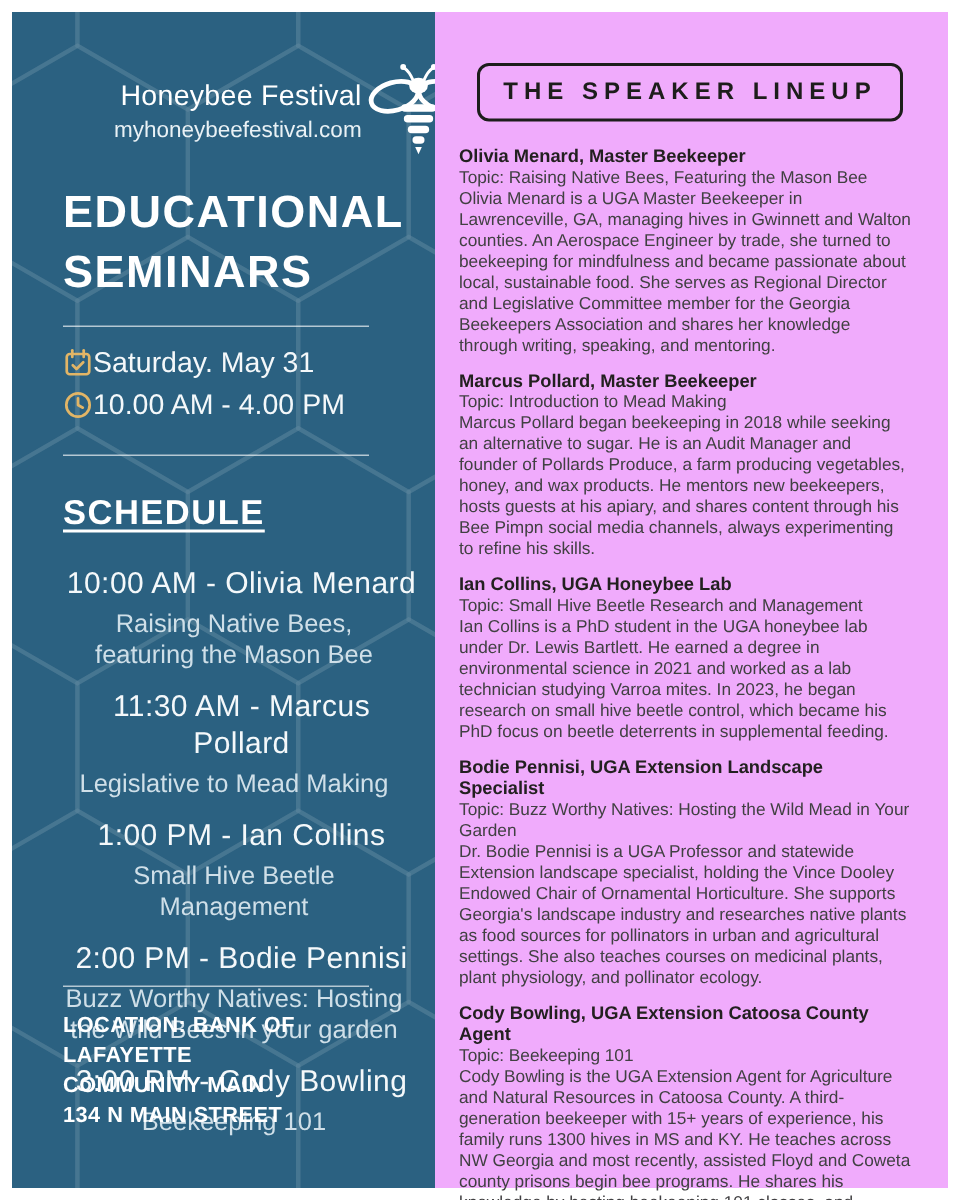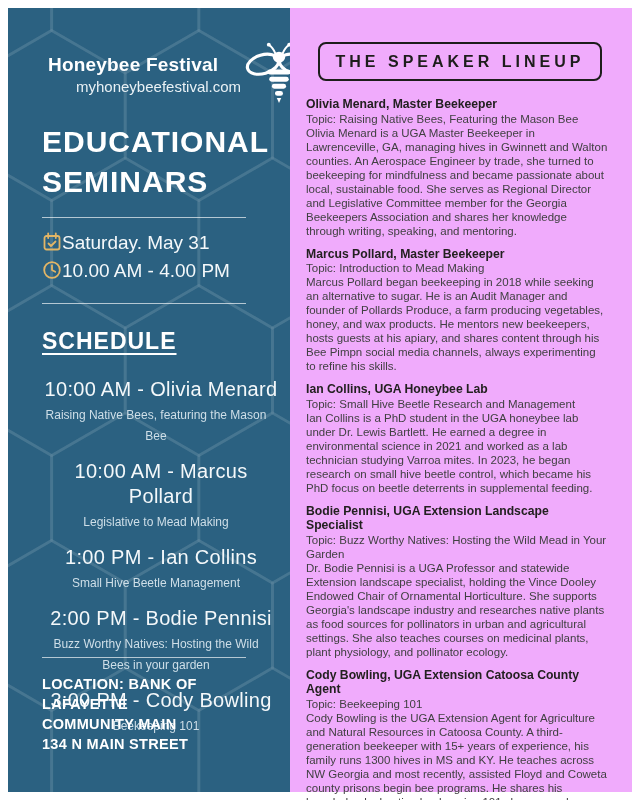--- a/index.html
+++ b/index.html
@@ -5,34 +5,34 @@
   html,body{margin:0;padding:0;background:#ffffff;width:640px;height:800px;overflow:hidden;
     font-family:"Liberation Sans", sans-serif;}
   .flyer{position:absolute;left:8px;top:8px;width:624px;height:784px;display:flex;}
 
   
   .left{position:relative;width:282px;height:784px;background:#2b6181;color:#ffffff;overflow:hidden;flex:none;}
   .hexbg{position:absolute;left:0;top:0;width:282px;height:784px;}
   .left-content{position:relative;padding:34px 10px 0 32px;}
   .brand-row{display:flex;align-items:flex-start;}
   .brand-text{margin-top:12px;margin-left:8px;}
-  .brand-name{font-weight:bold;font-size:19px;letter-spacing:.2px;white-space:nowrap;}
+  .brand-name{font-weight:normal;font-size:19px;letter-spacing:.2px;white-space:nowrap;text-align:right;}
   .brand-site{font-size:15px;color:#e9f1f5;margin-top:2px;white-space:nowrap;margin-left:28px;}
   .bee{width:72px;height:64px;margin-left:2px;flex:none;}
   .title{margin:16px 0 0 2px;font-size:30px;font-weight:bold;letter-spacing:1px;line-height:40px;}
   .hr{border:none;border-top:1.5px solid rgba(255,255,255,.65);width:204px;margin:15px 0 0 2px;}
   .events{margin:14px 0 0 2px;}
   .event-row{display:flex;align-items:flex-start;font-size:19px;height:28px;color:#f4f8fa;}
   .event-row svg{flex:none;}
   .schedule-h{margin:24px 0 0 2px;font-size:23px;font-weight:bold;letter-spacing:1px;
     text-decoration:underline;text-underline-offset:4px;}
   .sched{margin:22px 0 0 2px;}
   .sched-item{margin-bottom:12px;text-align:center;}
   .sched-time{font-size:20px;line-height:25px;margin-bottom:3px;color:#f4f8fa;letter-spacing:.3px;}
-  .sched-topic{font-size:12px;line-height:21px;color:#cfdfe8;max-width:228px;}
+  .sched-topic{font-size:17px;line-height:21px;color:#cfdfe8;max-width:228px;}
   .loc-wrap{position:absolute;left:32px;bottom:38px;width:228px;}
   .loc-hr{border:none;border-top:1.5px solid rgba(255,255,255,.65);width:204px;margin:0 0 16px 2px;}
   .location{font-size:14.5px;font-weight:bold;line-height:20px;letter-spacing:.3px;margin-left:2px;}
 
   
   .right{position:relative;flex:1;background:#f0abfc;color:#414042;padding:34px 22px 0 16px;box-sizing:border-box;}
   .lineup-box{border:2.5px solid #1d1d1b;border-radius:8px;margin:0 8px 16px 12px;padding:9px 0 8px 0;
     text-align:center;color:#1d1d1b;font-weight:bold;font-size:16px;letter-spacing:4px;white-space:nowrap;}
   .speaker{margin-bottom:9px;max-width:302px;}
   .speaker h3{margin:0;font-size:12.2px;line-height:14.5px;font-weight:bold;color:#232020;}
@@ -151,21 +151,21 @@
       <hr class="hr">
 
       <h2 class="schedule-h">SCHEDULE</h2>
 
       <div class="sched">
         <div class="sched-item">
           <div class="sched-time">10:00 AM - Olivia Menard</div>
           <div class="sched-topic">Raising Native Bees, featuring the Mason Bee</div>
         </div>
         <div class="sched-item">
-          <div class="sched-time">10:00 AM - Marcus Pollard</div>
+          <div class="sched-time">11:30 AM - Marcus Pollard</div>
           <div class="sched-topic">Legislative to Mead Making</div>
         </div>
         <div class="sched-item">
           <div class="sched-time">1:00 PM - Ian Collins</div>
           <div class="sched-topic">Small Hive Beetle Management</div>
         </div>
         <div class="sched-item">
           <div class="sched-time">2:00 PM - Bodie Pennisi</div>
           <div class="sched-topic">Buzz Worthy Natives: Hosting the Wild Bees in your garden</div>
         </div>

